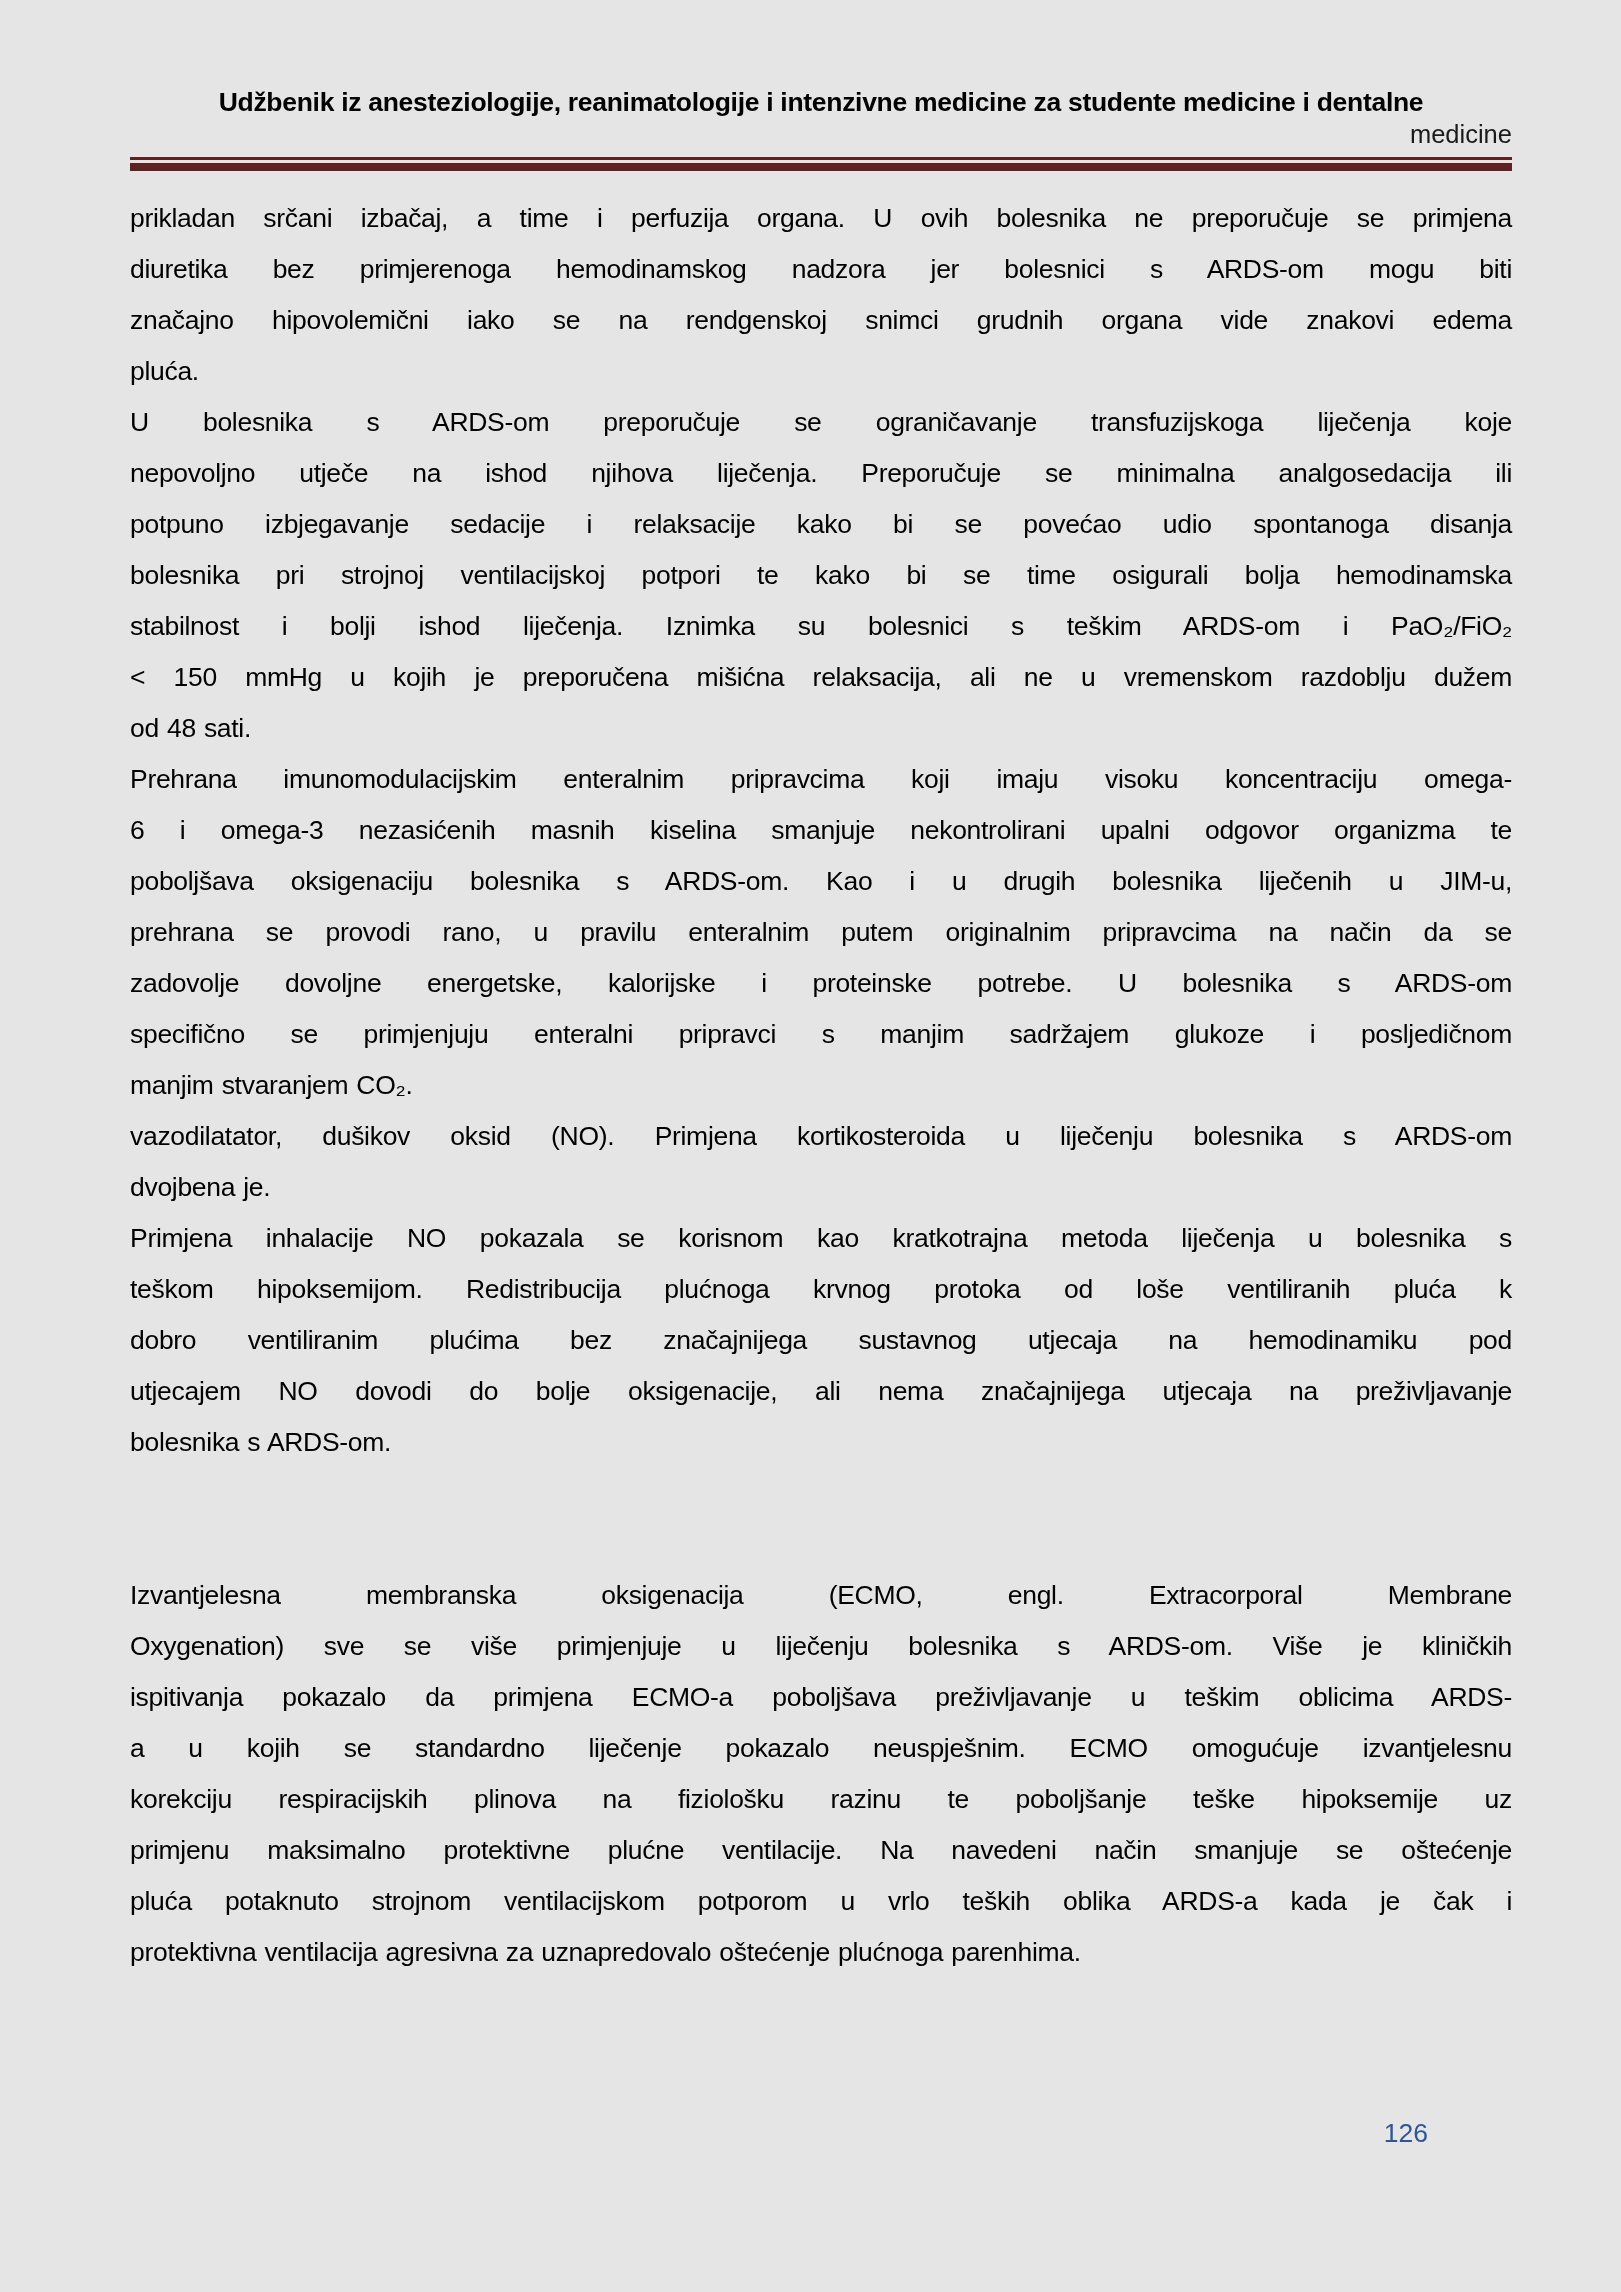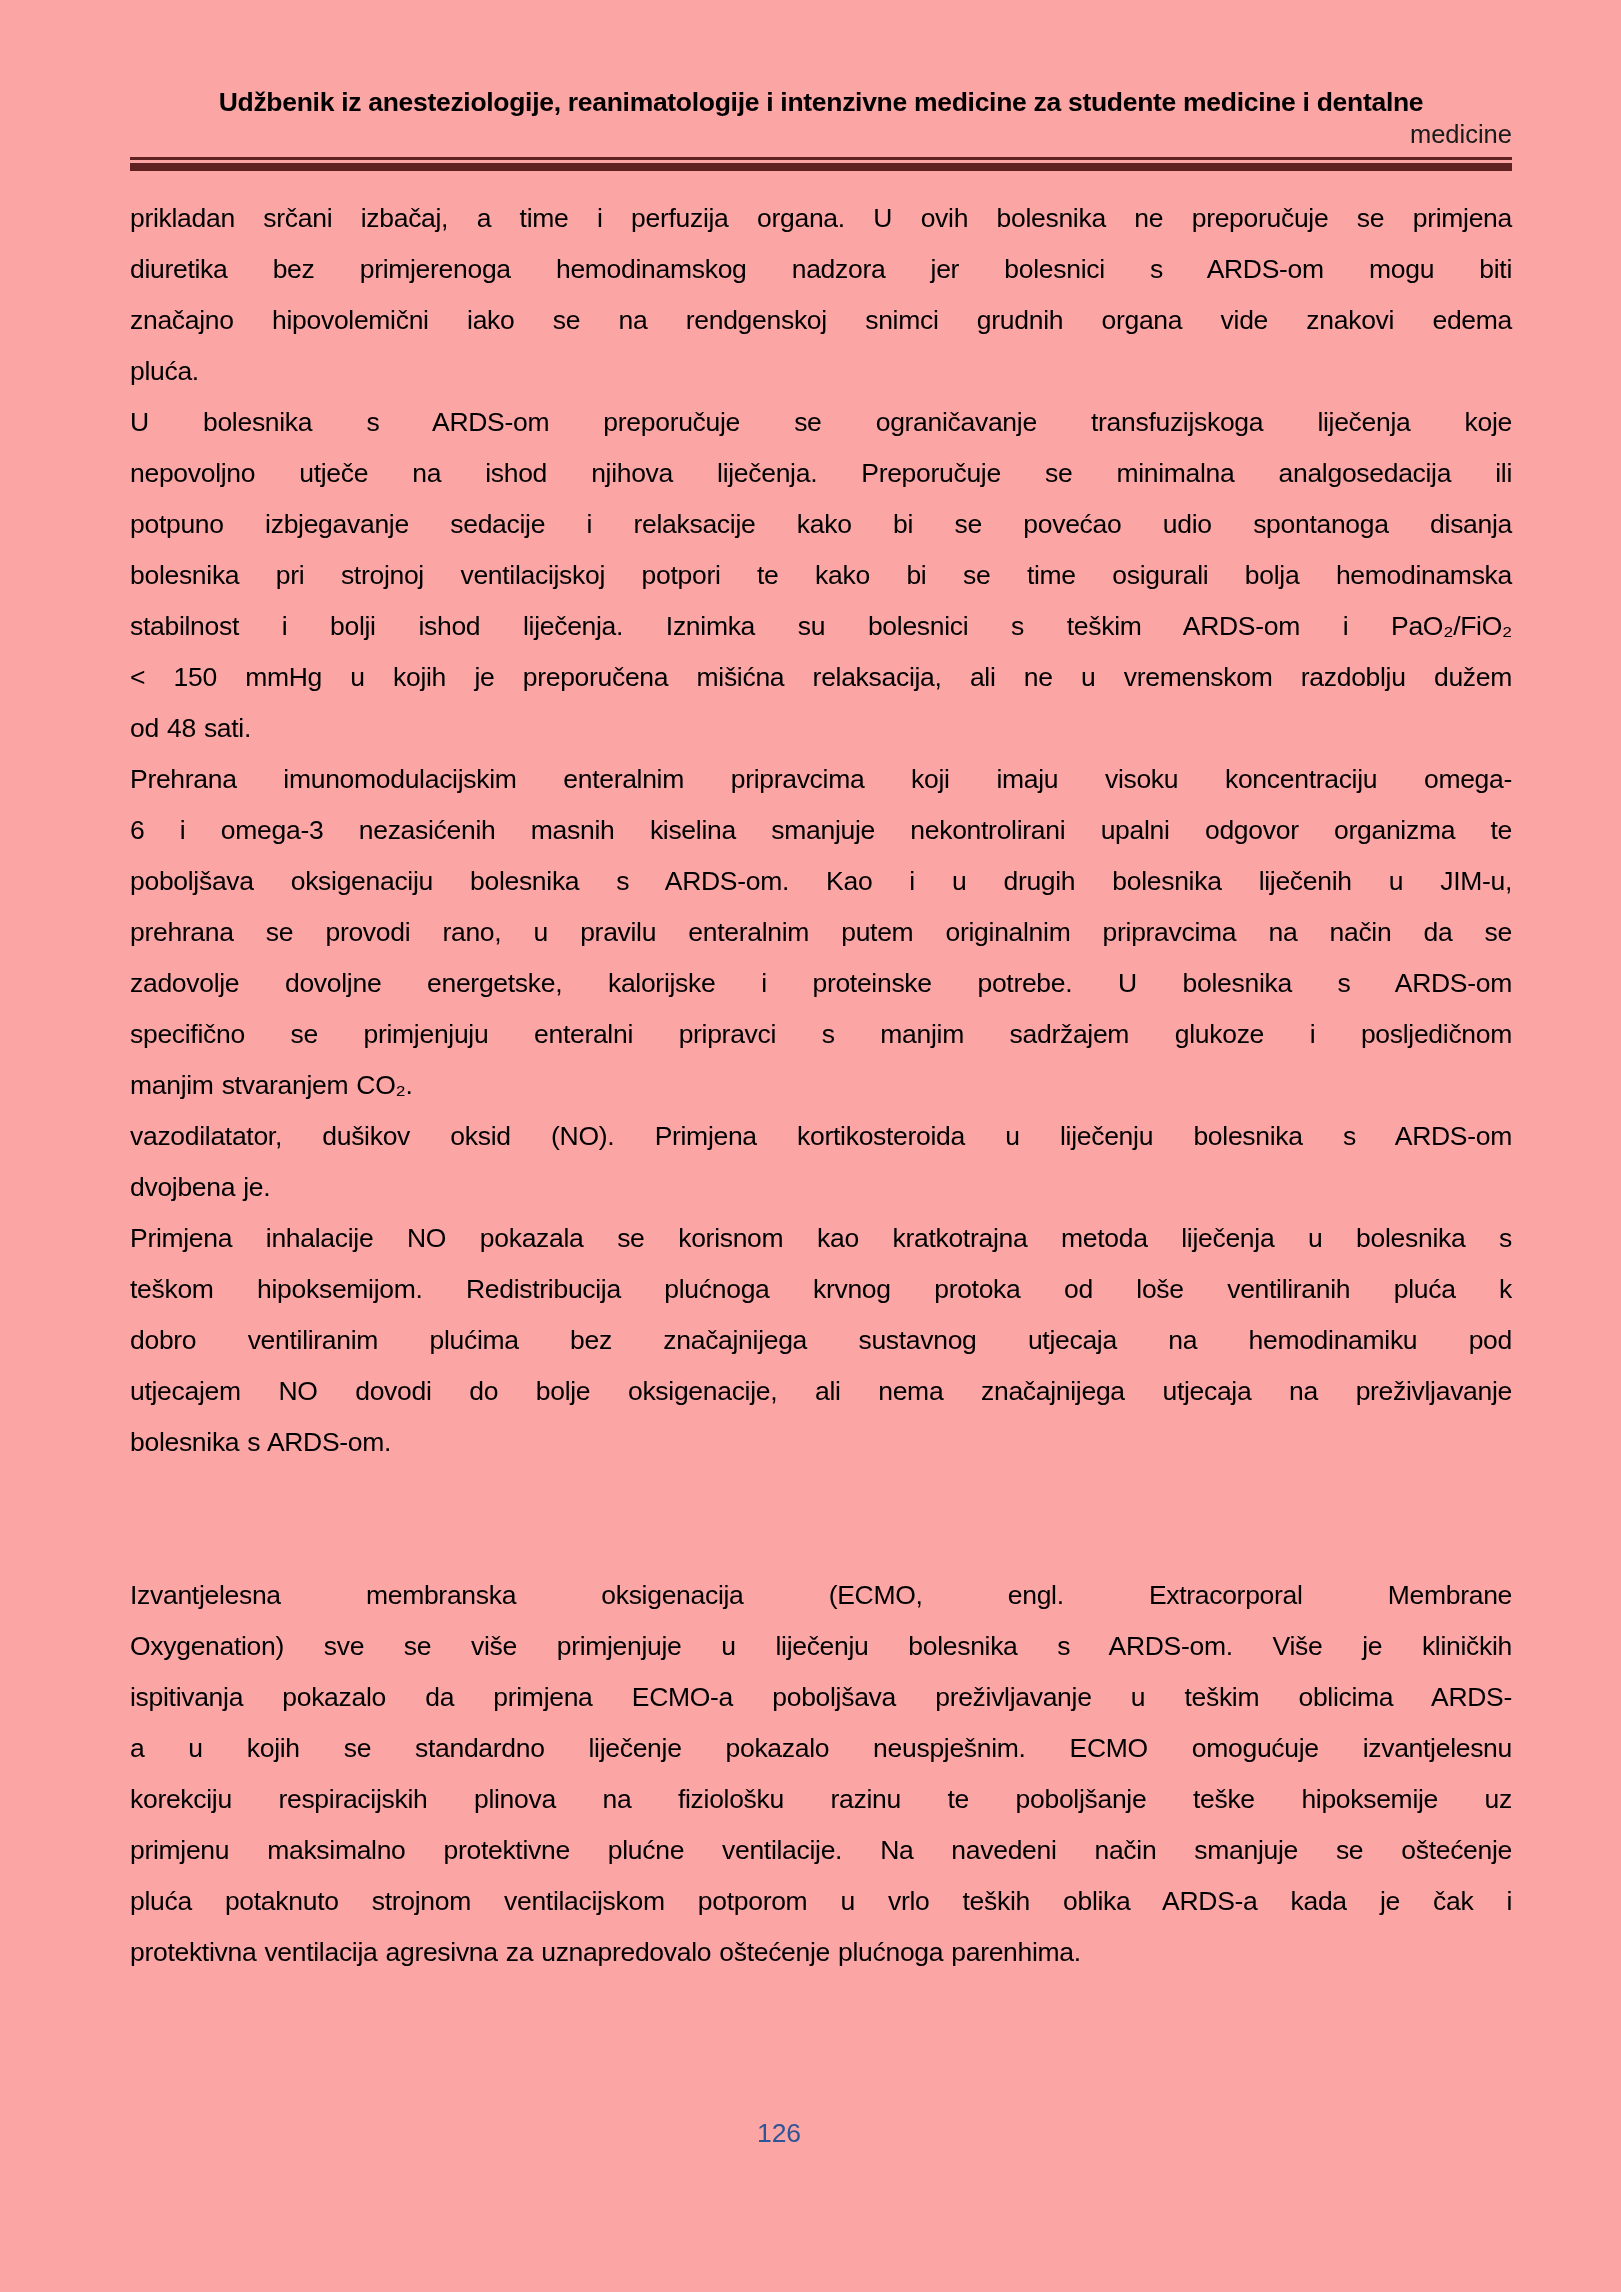--- a/index.html
+++ b/index.html
@@ -1,20 +1,20 @@
 <!DOCTYPE html>
 <html lang="hr"><head>
 <meta charset="utf-8">
 <style>
   html,body { margin:0; padding:0; }
   body { background:#ffffff; }
   .page {
     position:relative;
     width:1621px; height:2293px;
-    background:#fca5a5;
+    background:#e5e5e5;
     font-family:"Liberation Sans","DejaVu Sans",sans-serif;
     color:#000;
     overflow:hidden;
   }
   .content {
     position:absolute; left:130px; top:0; width:1382px;
   }
   .hdr { padding-top:86px; }
   .hdr-l1 {
     font-size:26.5px; line-height:33px; font-weight:700;
@@ -31,21 +31,21 @@
   .line {
     font-size:26.5px; line-height:51px; letter-spacing:-0.3px;
     text-align:justify; text-align-last:justify;
     word-spacing:1px;
   }
   .line.end { text-align-last:left; }
   .line b, .line .b { font-weight:400; }
   .line .r { font-weight:400; }
   .footer {
     position:absolute; top:2117px; left:130px; width:1382px;
-    text-align:center; padding-right:84px; box-sizing:border-box;
+    text-align:right; padding-right:84px; box-sizing:border-box;
     font-size:26.5px; line-height:33px;
   }
 </style>
 </head>
 <body>
 
 <div class="page">
   <div class="content">
 
     <div class="hdr">

